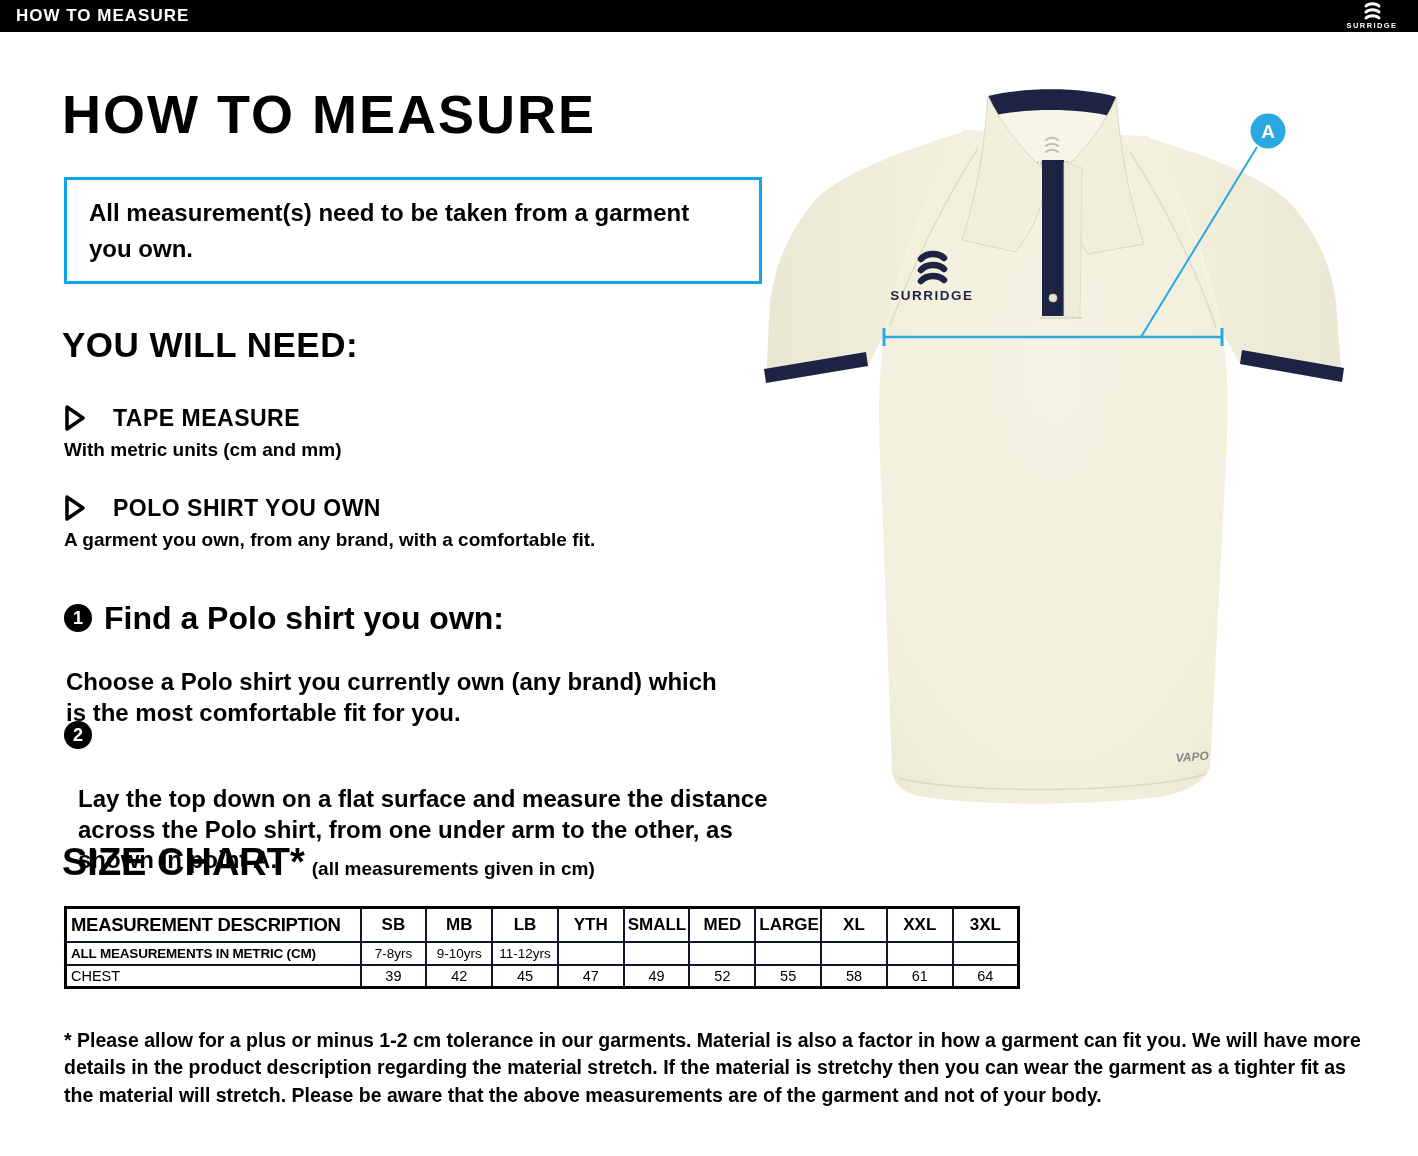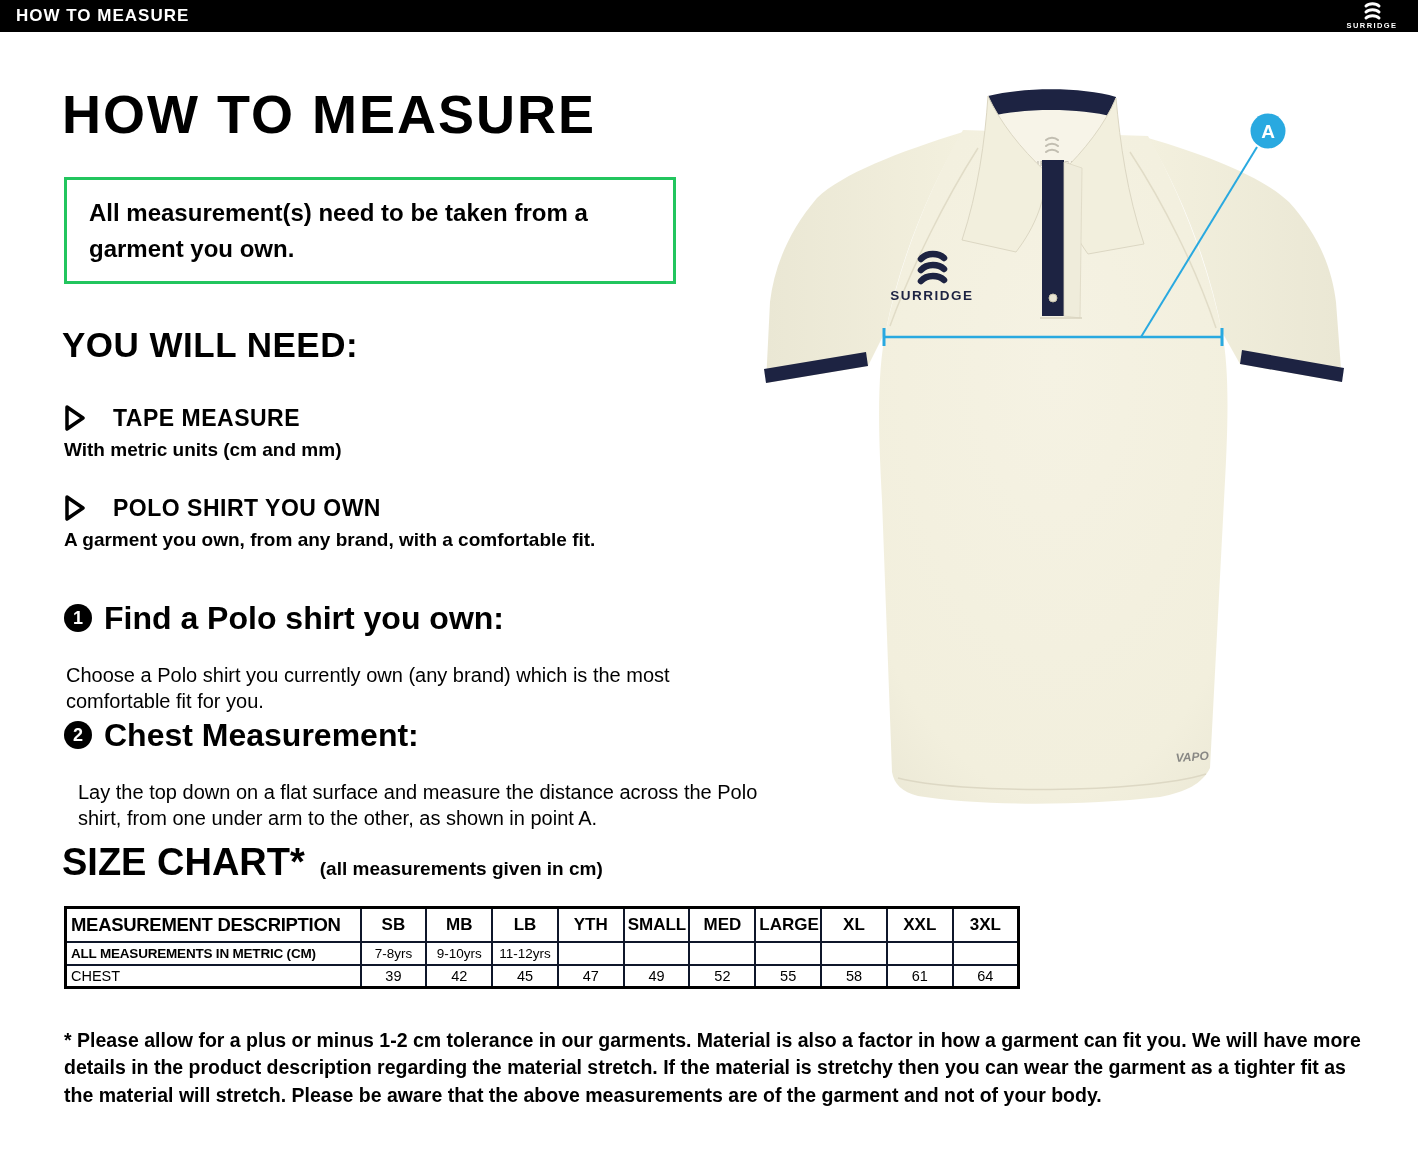--- a/index.html
+++ b/index.html
@@ -9,47 +9,47 @@
   .topbar{position:absolute;left:0;top:0;width:1418px;height:32px;background:#000;}
   .topbar-title{position:absolute;left:16px;top:50%;transform:translateY(-50%);
     color:#fff;font-size:17px;font-weight:bold;letter-spacing:1px;white-space:nowrap;}
   .topbar-logo{position:absolute;right:10px;top:1px;width:72px;height:30px;}
 
   
   .page-title{position:absolute;left:62px;top:86px;margin:0;font-size:54px;font-weight:bold;
     letter-spacing:2px;line-height:1.05;white-space:nowrap;}
 
   
-  .note-box{position:absolute;left:64px;top:177px;width:612px;box-sizing:border-box;
-    border:3px solid #22c55e;padding:15px 22px;}
+  .note-box{position:absolute;left:64px;top:177px;width:698px;box-sizing:border-box;
+    border:3px solid #0ea5e9;padding:15px 22px;}
   .note-box p{margin:0;font-size:24px;font-weight:bold;line-height:1.48;}
 
   .ywn-heading{position:absolute;left:62px;top:325px;margin:0;font-size:35px;font-weight:bold;letter-spacing:0.5px;}
 
   
   .need-item{position:absolute;left:64px;}
   .need-item-1{top:404px;} .need-item-2{top:494px;}
   .need-row{display:flex;align-items:center;gap:27px;height:28px;}
   .tri-icon{width:22px;height:26px;flex:0 0 auto;}
   .need-label{font-size:23px;font-weight:bold;letter-spacing:0.5px;white-space:nowrap;}
   .need-desc{font-size:19px;font-weight:bold;margin-top:7px;white-space:nowrap;}
 
   
   .step-head{position:absolute;left:64px;display:flex;align-items:center;gap:12px;height:30px;}
   .step-head-1{top:603px;} .step-head-2{top:720px;}
   .step-num{width:28px;height:28px;border-radius:50%;background:#000;color:#fff;
     display:flex;align-items:center;justify-content:center;font-size:18px;font-weight:bold;flex:0 0 auto;}
   .step-title{font-size:32px;font-weight:bold;white-space:nowrap;}
-  .step-desc{position:absolute;left:66px;font-size:20px;font-weight:normal;line-height:1.28;}
+  .step-desc{position:absolute;left:66px;font-size:24px;font-weight:bold;line-height:1.28;}
   .step-desc-1{top:643px;width:676px;}
   .step-desc-2{top:760px;width:700px;margin-left:12px;}
 
   
   .size-chart-heading{position:absolute;left:62px;top:841px;margin:0;font-size:38px;font-weight:bold;white-space:nowrap;}
-  .size-chart-sub{font-size:19px;font-weight:bold;letter-spacing:0;margin-left:15px;}
+  .size-chart-sub{font-size:19px;font-weight:bold;letter-spacing:0;margin-left:7px;}
 
   table.size-table{position:absolute;left:64px;top:906px;width:953px;border-collapse:collapse;
     table-layout:fixed;border:3px solid #000;}
   .size-table th,.size-table td{border:2px solid #0f172a;padding:0 3px;overflow:hidden;white-space:nowrap;}
   .size-table thead th{height:32px;font-size:17px;font-weight:bold;text-align:center;}
   .size-table thead th.desc-col{font-size:18.5px;text-align:left;letter-spacing:-0.3px;padding-left:4px;}
   .size-table td{height:21px;text-align:center;font-size:14px;}
   .size-table td.row-label{text-align:left;padding-left:4px;}
   .size-table tr.metric-row td.row-label{font-weight:bold;font-size:13.5px;letter-spacing:-0.2px;}
   .size-table tr.metric-row td{font-size:13.5px;}
@@ -108,21 +108,20 @@
 </div>
 
 <div class="step-head step-head-1">
   <span class="step-num">1</span>
   <span class="step-title">Find a Polo shirt you own:</span>
 </div>
 <p class="step-desc step-desc-1">Choose a Polo shirt you currently own (any brand) which is the most comfortable fit for you.</p>
 
 <div class="step-head step-head-2">
   <span class="step-num">2</span>
-  <span class="step-title">Chest Measurement:</span>
 </div>
 <p class="step-desc step-desc-2">Lay the top down on a flat surface and measure the distance across the Polo shirt, from one under arm to the other, as shown in point A.</p>
 
 <h2 class="size-chart-heading"><span>SIZE CHART*</span><span class="size-chart-sub">(all measurements given in cm)</span></h2>
 
 <table class="size-table">
   <colgroup>
     <col style="width:295px">
     <col style="width:65.8px">
       <col style="width:65.8px">

